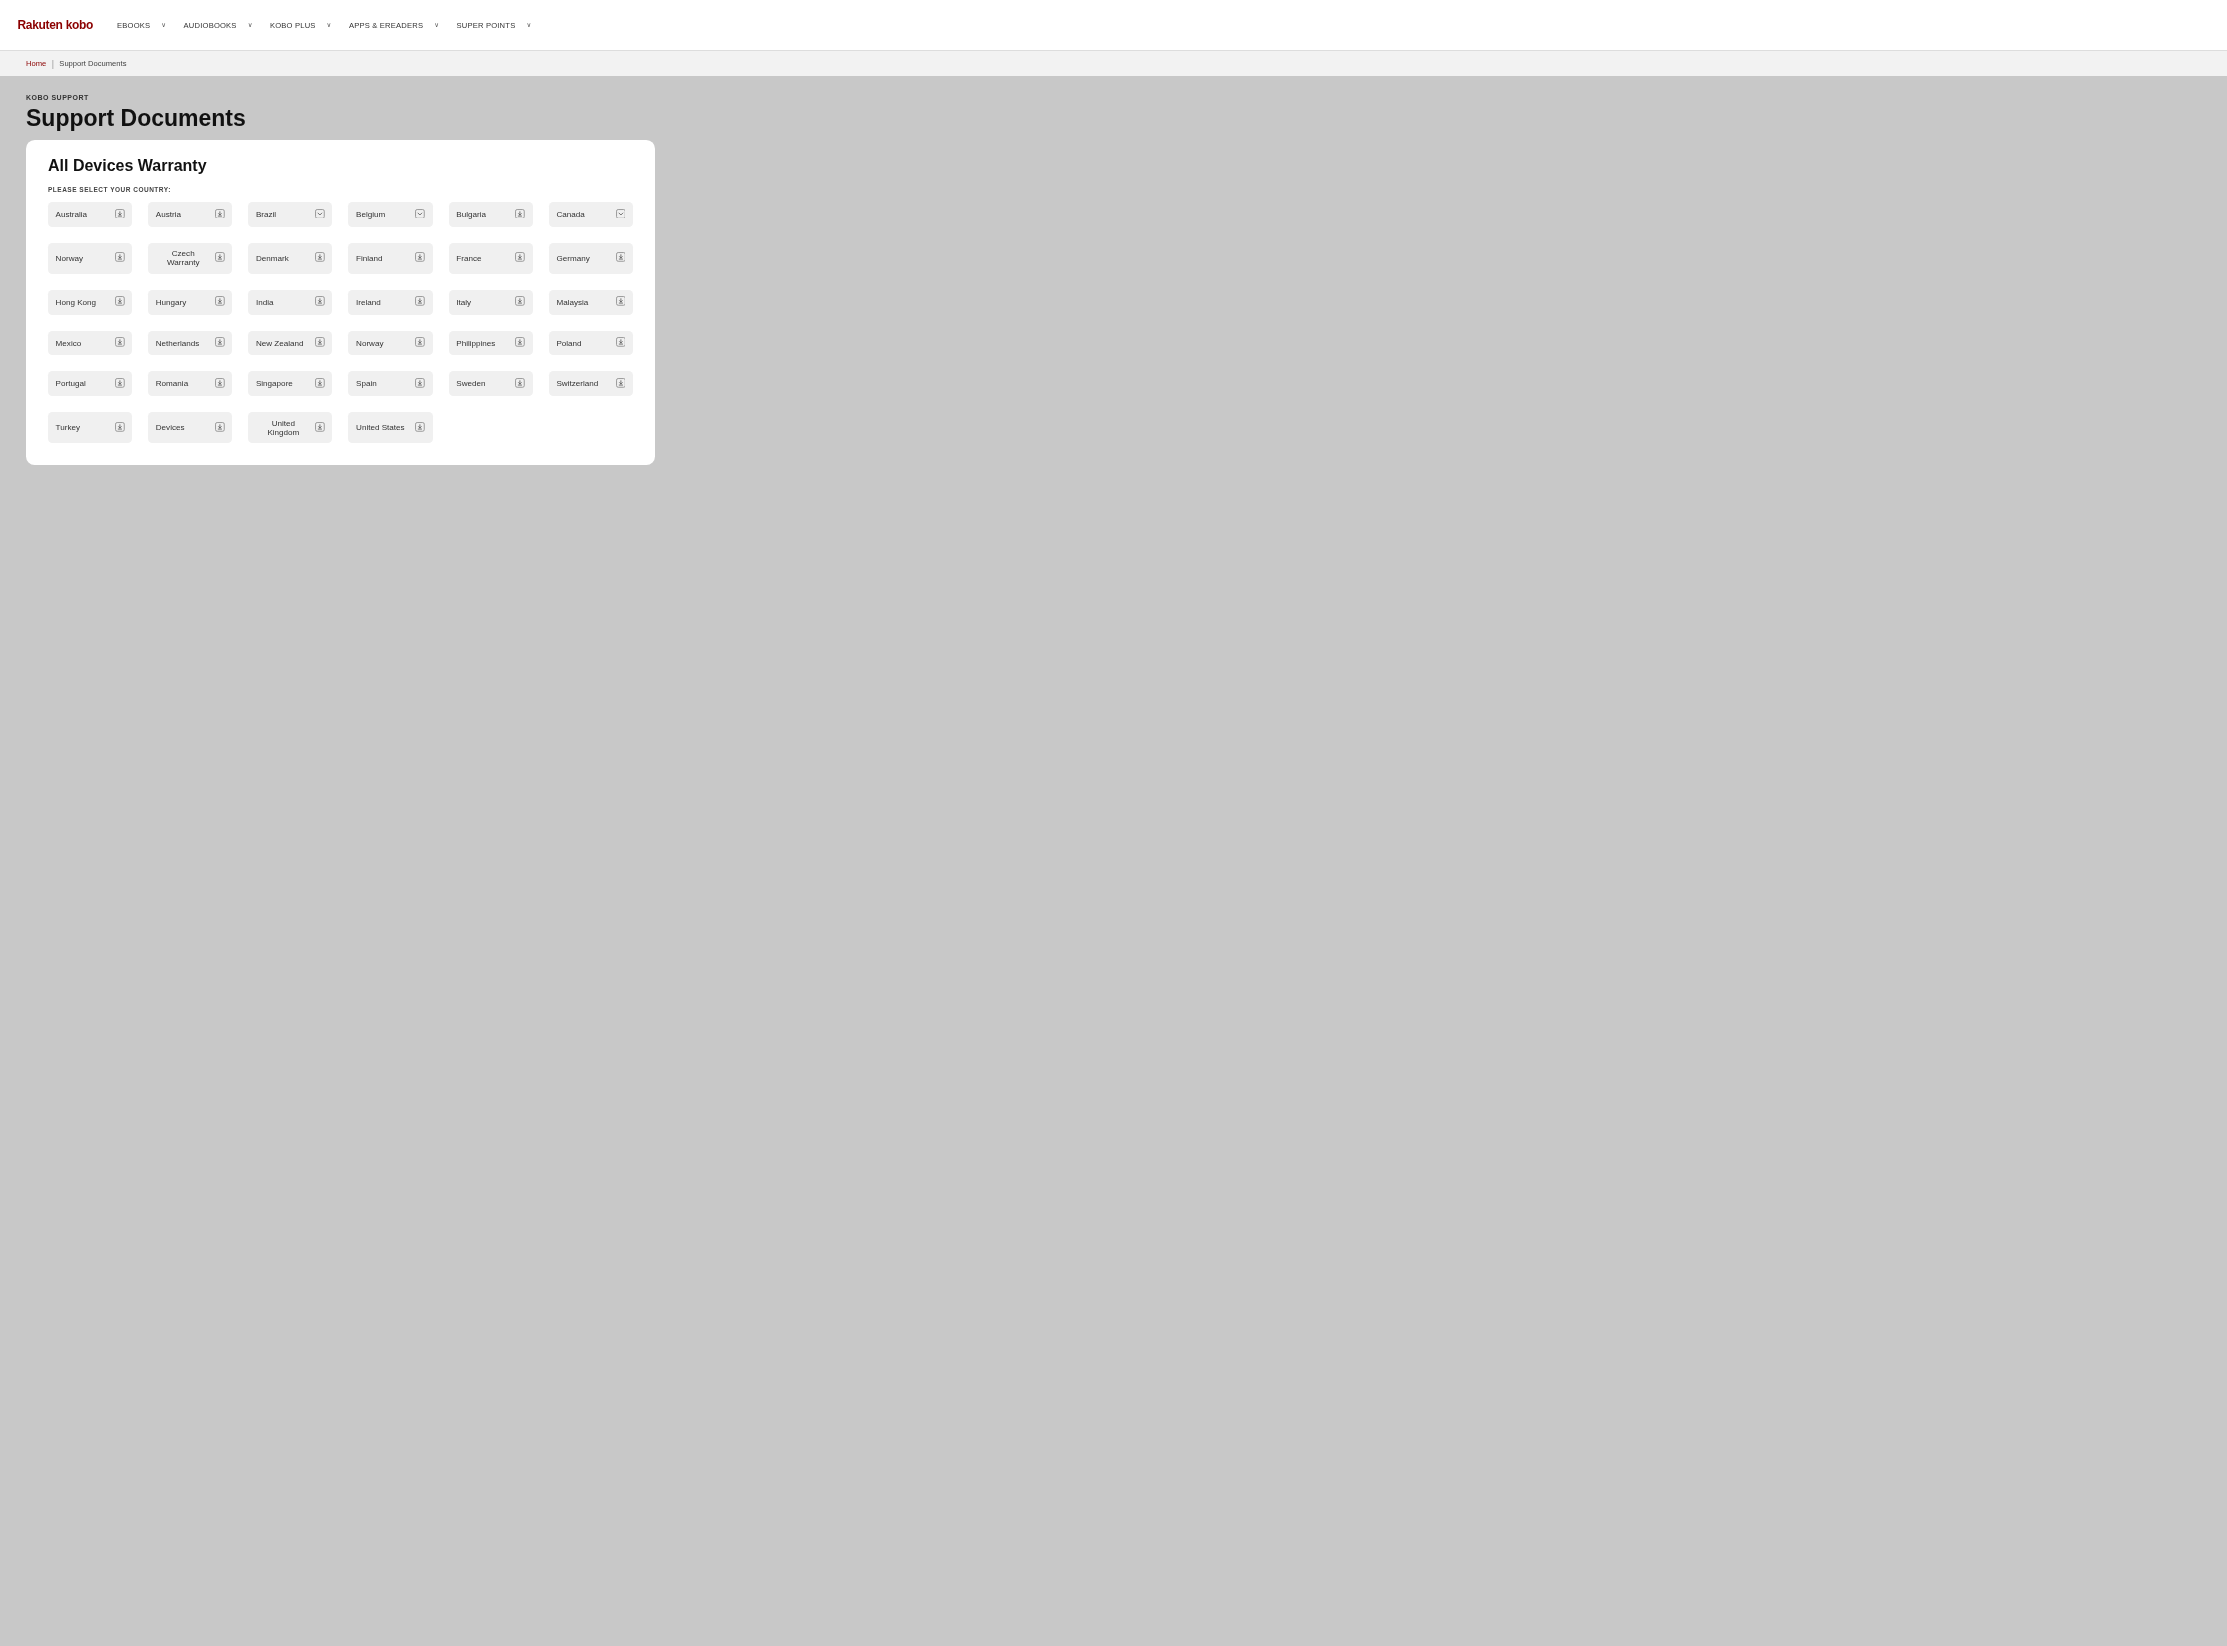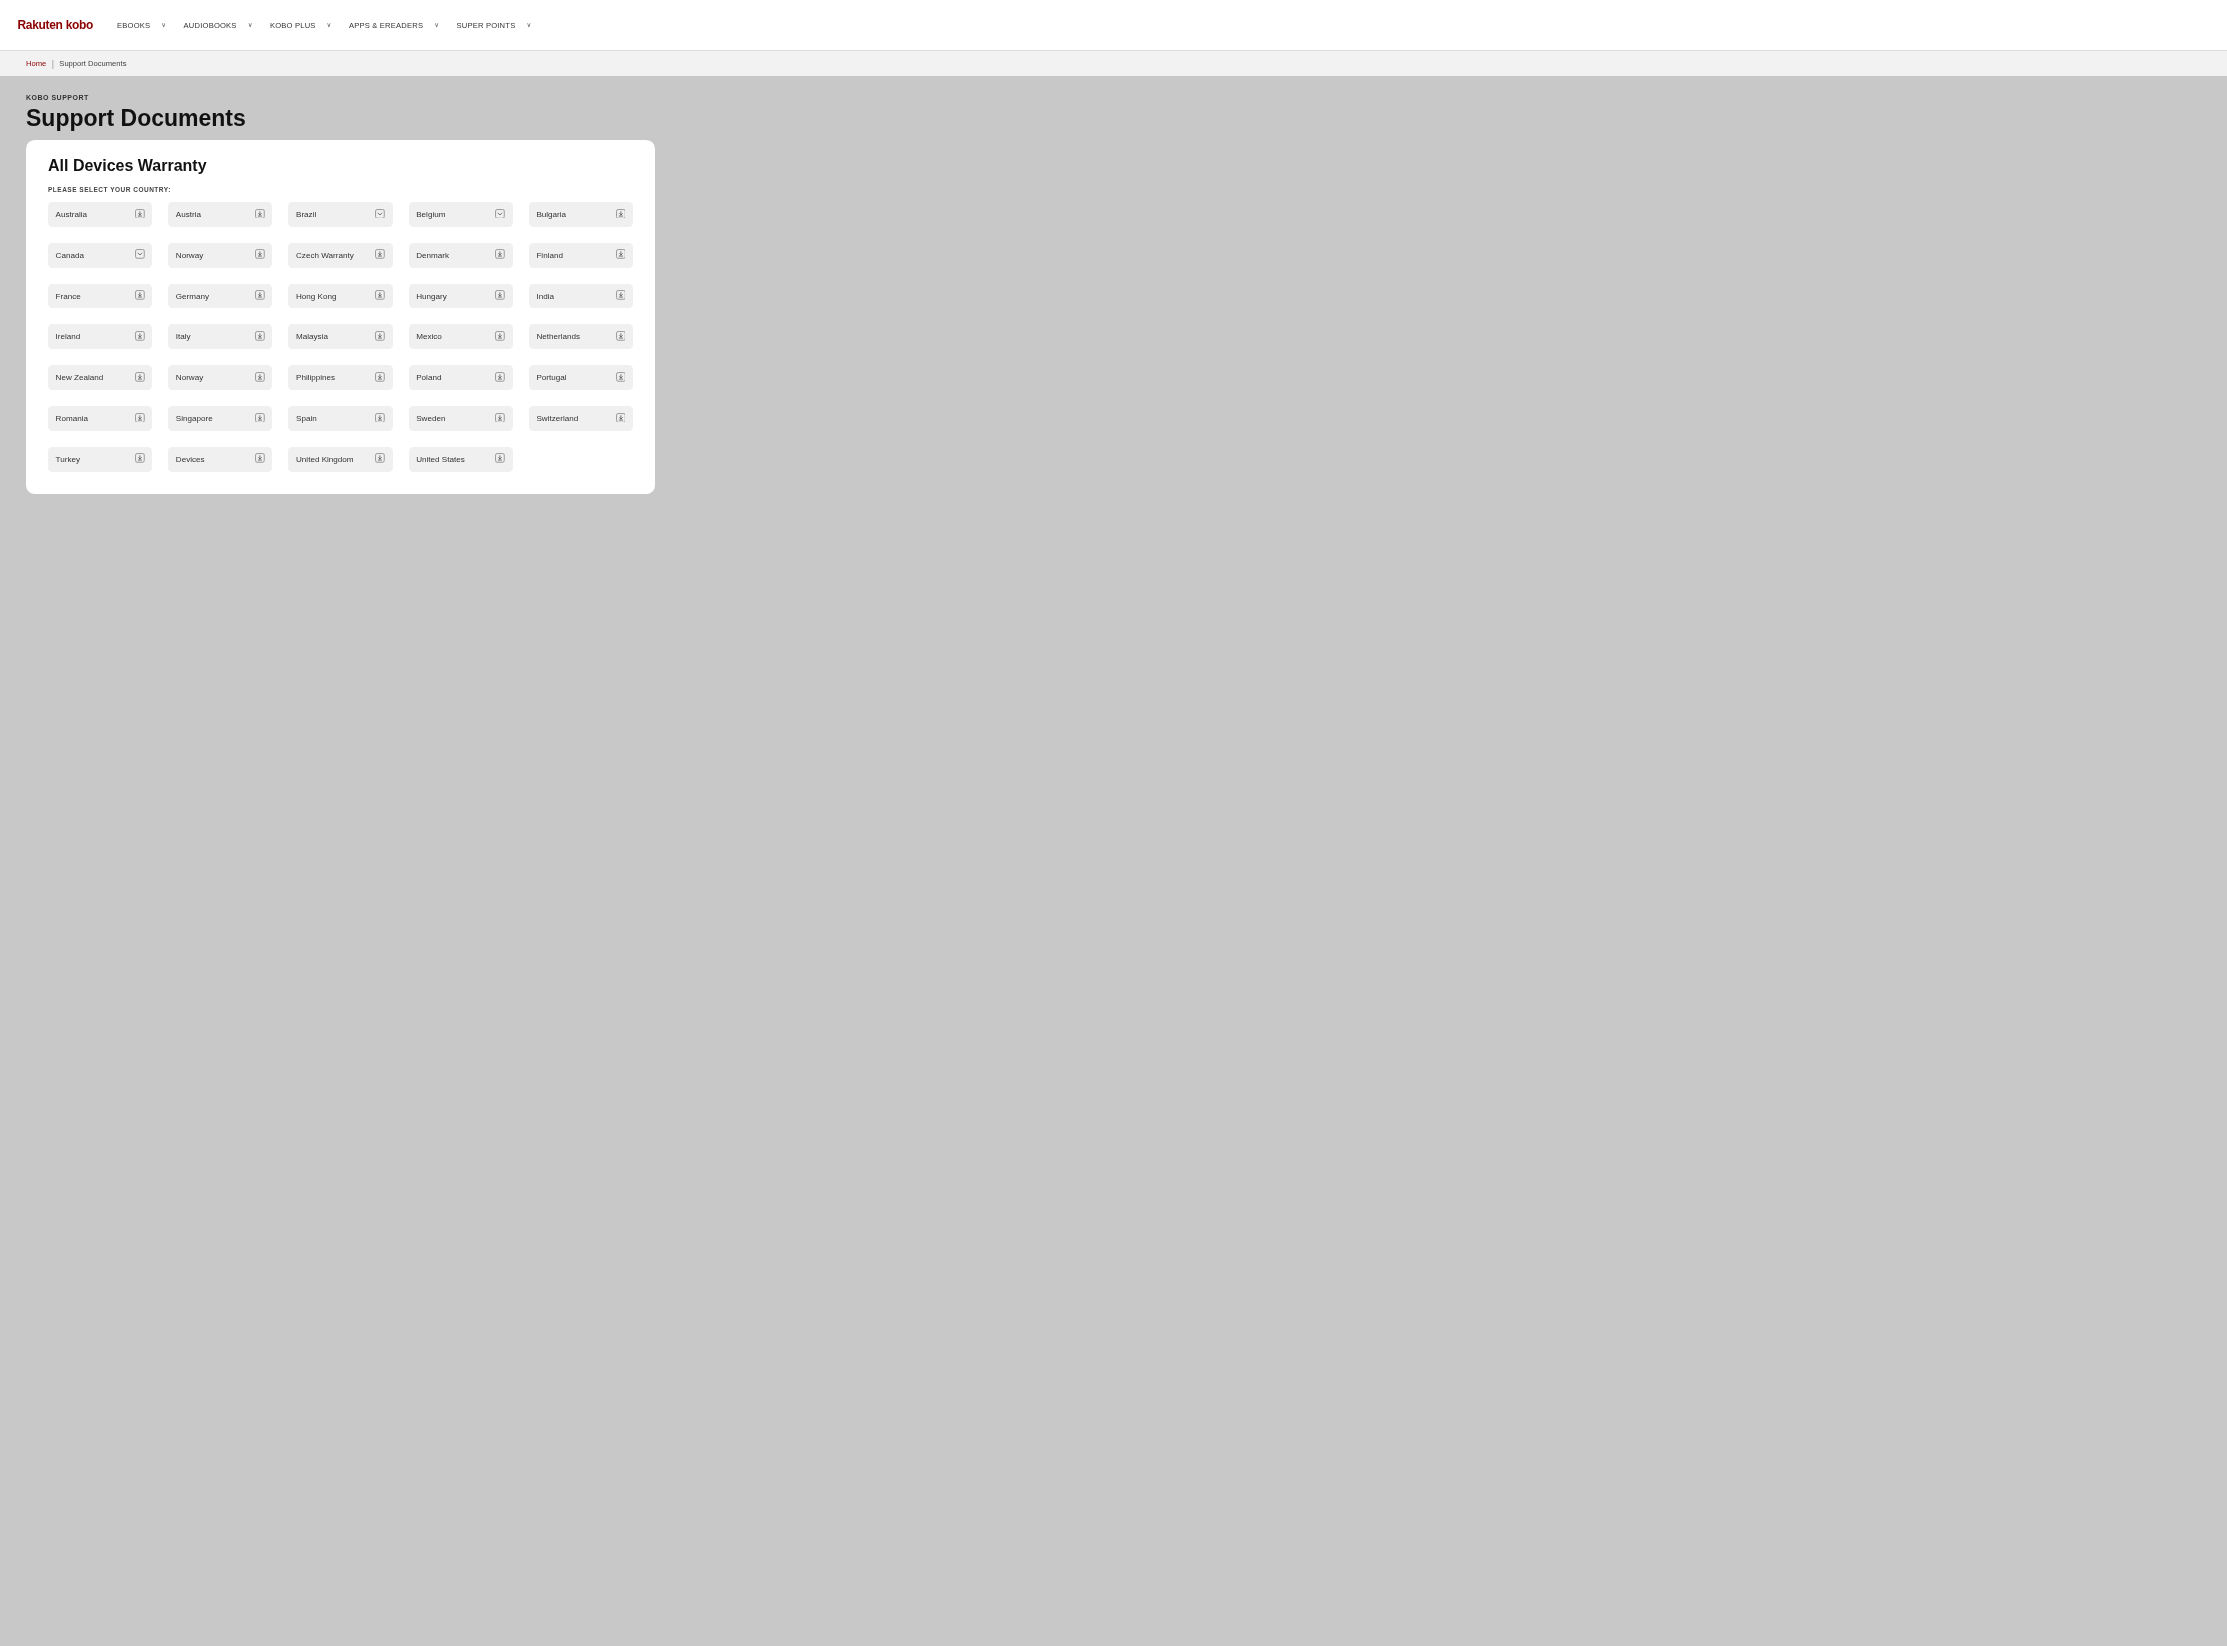--- a/index.html
+++ b/index.html
@@ -119,21 +119,21 @@
       font-weight: 700;
       letter-spacing: 0.5px;
       color: #444;
       text-transform: uppercase;
       margin-bottom: 8.7px;
     }
 
     
     .country-grid {
       display: grid;
-      grid-template-columns: repeat(5, 1fr);
+      grid-template-columns: repeat(6, 1fr);
       gap: 16px;
     }
     .country-btn {
       display: flex;
       align-items: center;
       justify-content: space-between;
       background: #f0f0f0;
       border: none;
       border-radius: 4.3px;
       padding: 6.5px 7.6px;

